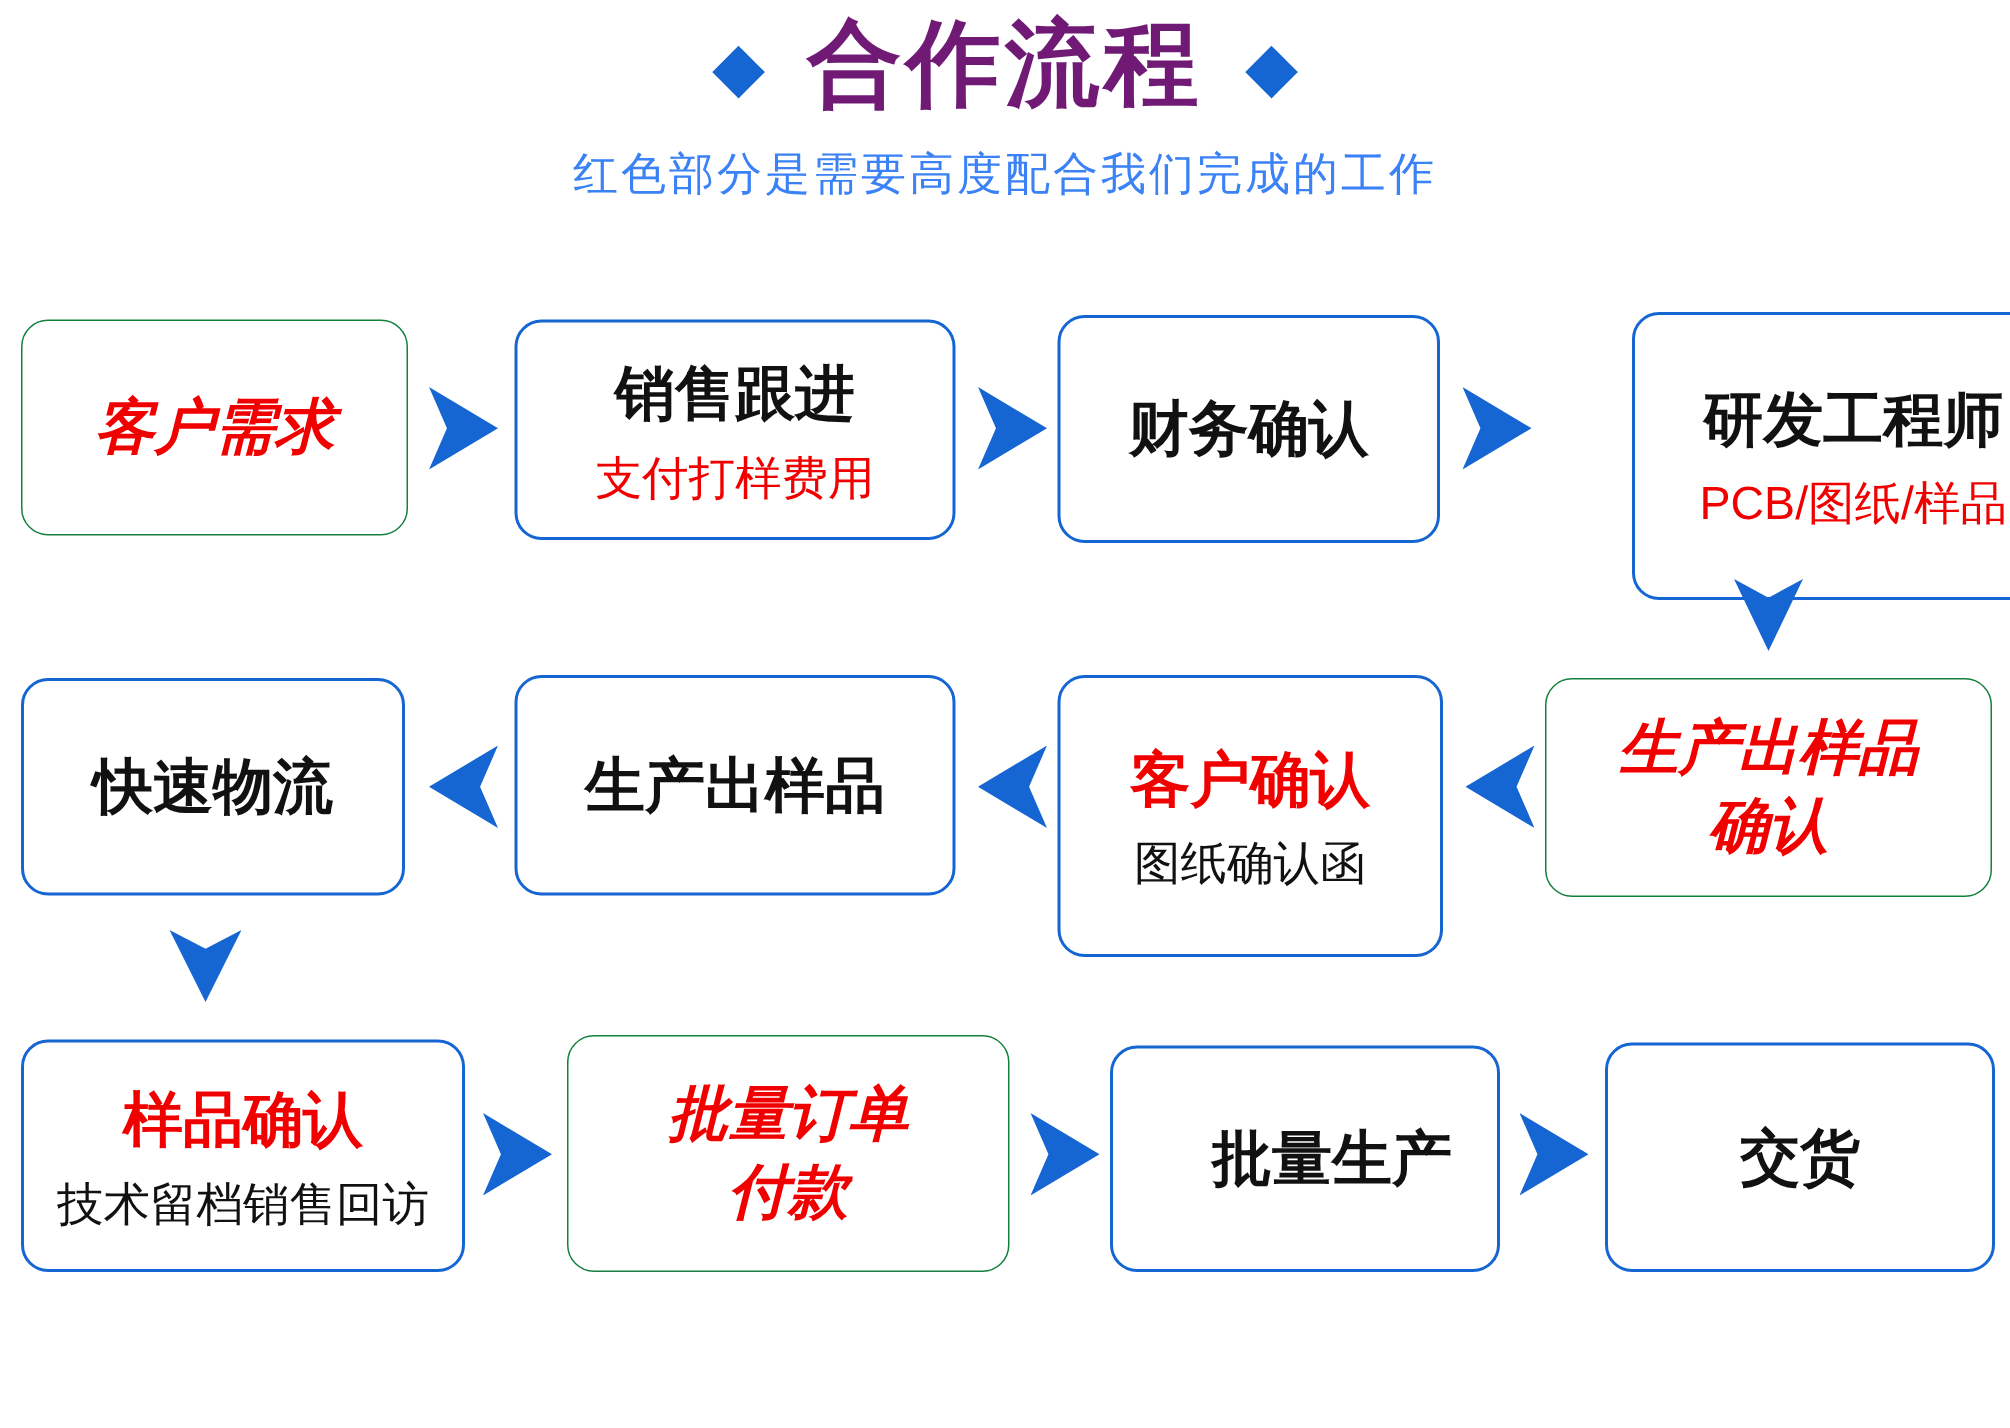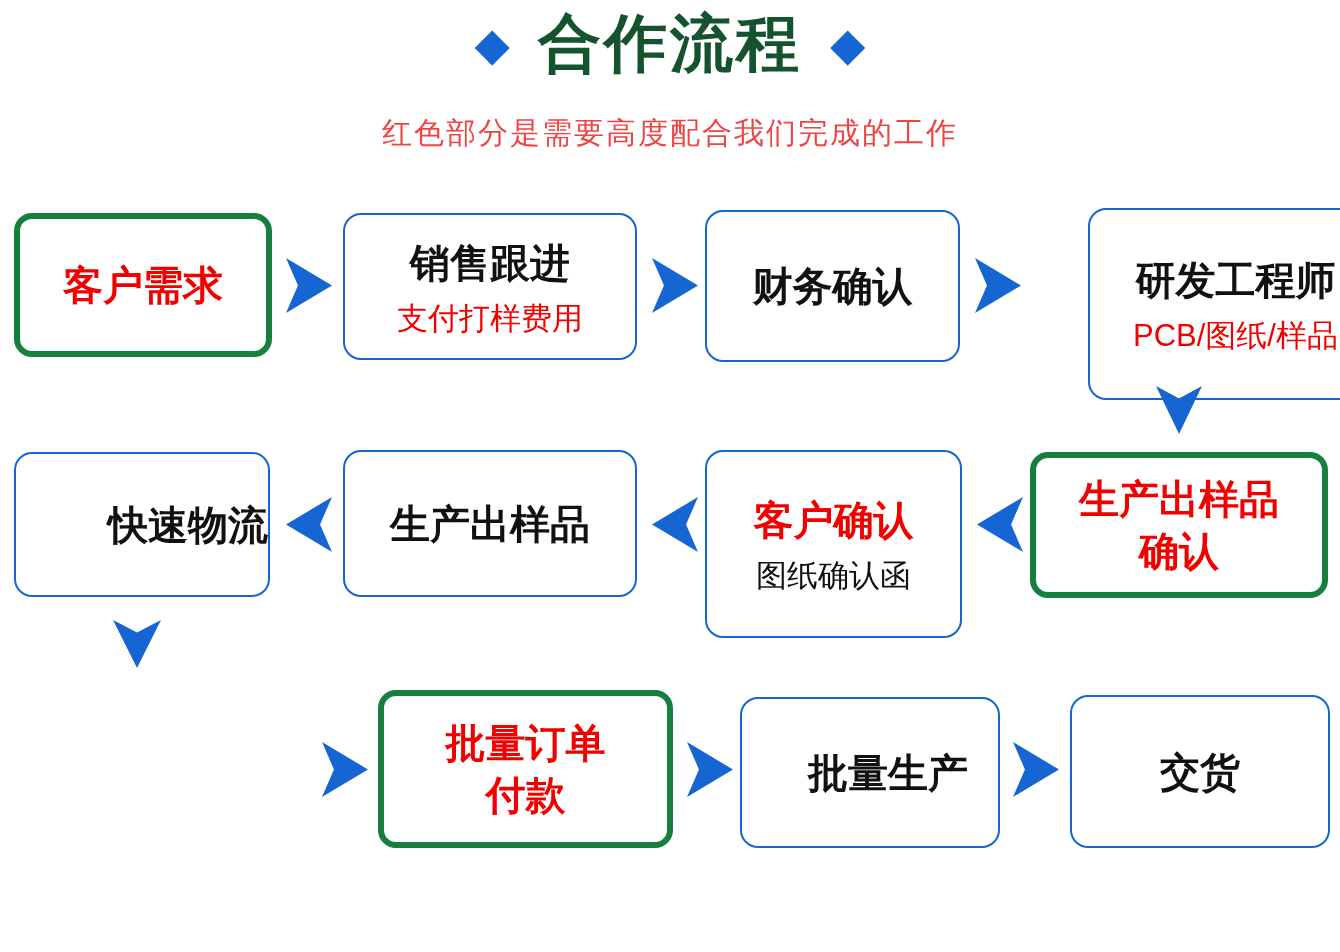--- a/index.html
+++ b/index.html
@@ -5,31 +5,31 @@
   html,body { margin:0; padding:0; background:#ffffff; }
   .canvas {
     position:relative; width:1340px; height:952px; background:#ffffff;
     font-family:"Liberation Sans","DejaVu Sans",sans-serif; overflow:hidden;
   }
 
   
   .header { position:absolute; top:6px; left:0; width:100%; text-align:center; }
   .title-row { display:flex; align-items:center; justify-content:center; gap:28px; }
   .diamond { color:#1565d2; font-size:46px; line-height:1; }
-  .main-title { font-size:63px; font-weight:900; color:#14532d; letter-spacing:3px; line-height:1.2; }
-  .subtitle { margin-top:31px; font-size:30px; color:#ef4444; letter-spacing:2px; }
+  .main-title { font-size:63px; font-weight:900; color:#701a75; letter-spacing:3px; line-height:1.2; }
+  .subtitle { margin-top:14px; font-size:30px; color:#3b82f6; letter-spacing:2px; }
 
   
   .node {
     position:absolute; background:#ffffff; border-radius:18px;
     display:flex; flex-direction:column; align-items:center; justify-content:center;
     gap:13px; text-align:center; box-sizing:border-box;
   }
   .b-blue { border:2px solid #1565d2; }
-  .b-red  { border:6px solid #15803d; }
+  .b-red  { border:1px solid #15803d;font-style:italic; }
   .node-title { font-size:40px; font-weight:800; white-space:pre-line; line-height:1.3; }
   .node-sub   { font-size:31px; font-weight:400; line-height:1.1; }
   .t-red   { color:#f10000; }
   .t-black { color:#111111; }
 
   
   .arrow { position:absolute; background:#1565d2; }
   .arrow.right { clip-path: polygon(0% 0%, 100% 50%, 0% 100%, 26% 50%); }
   .arrow.left  { clip-path: polygon(100% 0%, 0% 50%, 100% 100%, 74% 50%); }
   .arrow.down  { clip-path: polygon(0% 0%, 50% 100%, 100% 0%, 50% 26%); }
@@ -87,26 +87,30 @@
   </div>
 
   <div class="arrow left" style="left:652px; top:497px; width:46px; height:55px;"></div>
 
   <div class="node b-blue" style="left:343px; top:450px; width:294px; height:147px;">
     <div class="node-title t-black">生产出样品</div>
   </div>
 
   <div class="arrow left" style="left:286px; top:497px; width:46px; height:55px;"></div>
 
-  <div class="node b-blue" style="left:14px; top:452px; width:256px; height:145px;align-items:flex-end;">
+  <div class="node b-blue" style="left:14px; top:452px; width:256px; height:145px;">
     <div class="node-title t-black">快速物流</div>
   </div>
 
   <div class="arrow down" style="left:113px; top:620px; width:48px; height:48px;"></div>
 
+  <div class="node b-blue" style="left:14px; top:693px; width:296px; height:155px;">
+    <div class="node-title t-red">样品确认</div>
+    <div class="node-sub t-black">技术留档销售回访</div>
+  </div>
 
   <div class="arrow right" style="left:322px; top:742px; width:46px; height:55px;"></div>
 
   <div class="node b-red" style="left:378px; top:690px; width:295px; height:158px;">
     <div class="node-title t-red">批量订单
 付款</div>
   </div>
 
   <div class="arrow right" style="left:687px; top:742px; width:46px; height:55px;"></div>
 

